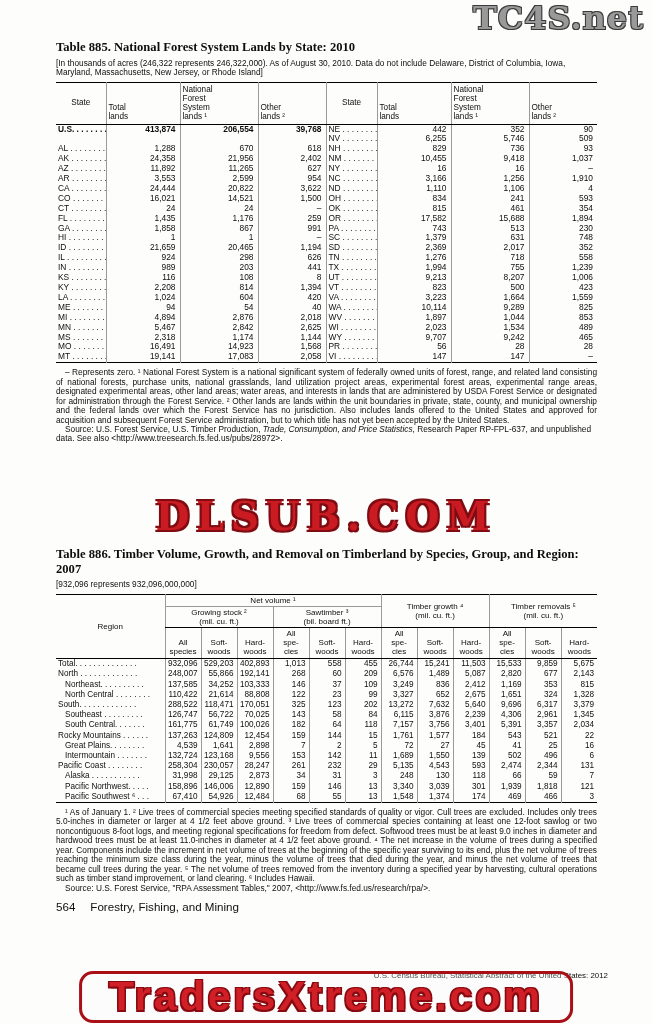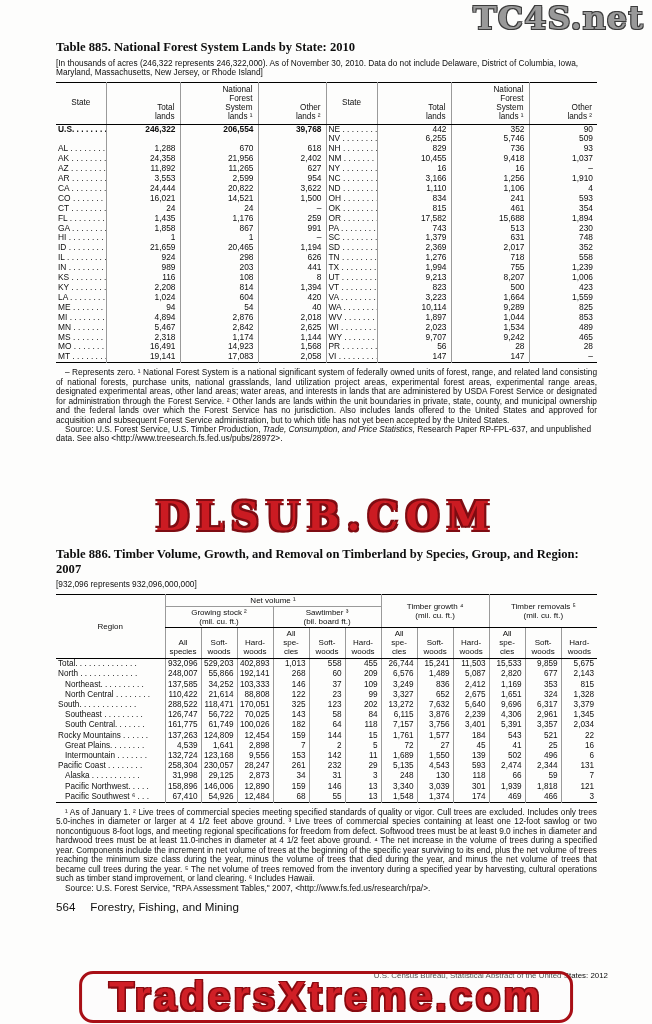--- a/index.html
+++ b/index.html
@@ -19,21 +19,21 @@
   .bracket{font-size:8.3px;line-height:9.6px;margin:0 0 4px}
 
   table{border-collapse:collapse;width:100%;table-layout:fixed}
   th{font-weight:normal}
   th,td{overflow:hidden}
 
   
   .t885{font-size:8.4px;border-top:1.4px solid #000;border-bottom:1.4px solid #000;margin-top:2px}
   .t885 th{
     font-size:8.2px;line-height:9.2px;white-space:pre-line;
-    vertical-align:bottom;text-align:right;padding:2px 5px 2px 2px;
+    vertical-align:bottom;text-align:left;padding:2px 5px 2px 2px;
     border-bottom:1px solid #000;border-left:1px solid #9a9a9a;
   }
   .t885 th.state-h{text-align:center;vertical-align:middle;padding:2px}
   .t885 th:first-child{border-left:none}
   .t885 td{
     padding:0 4px 0 3px;line-height:9.9px;white-space:nowrap;
     border-left:1px solid #9a9a9a;
   }
   .t885 td:first-child{border-left:none}
   .t885 td.num{text-align:right}
@@ -91,21 +91,21 @@
   .footer .pgnum{margin-right:15px}
   .footer-right{position:absolute;right:44px;top:971px;font-size:7.9px;z-index:1}
 </style>
 </head>
 <body>
 
 <div class="wm-top">TC4S.net</div>
 
 <section class="sec" id="sec885">
   <h1 class="tbl-title">Table 885. National Forest System Lands by State: 2010</h1>
-  <p class="bracket">[In thousands of acres (246,322 represents 246,322,000). As of November 30, 2010. Data do not include Delaware, District of Columbia, Iowa, Maryland, Massachusetts, New Jersey, or Rhode Island]</p>
+  <p class="bracket">[In thousands of acres (246,322 represents 246,322,000). As of August 30, 2010. Data do not include Delaware, District of Columbia, Iowa, Maryland, Massachusetts, New Jersey, or Rhode Island]</p>
 
   <table class="t885">
     <colgroup>
       <col style="width:50px">
         <col style="width:74px">
         <col style="width:78px">
         <col style="width:68px">
       <col style="width:51px">
         <col style="width:74px">
         <col style="width:78px">
@@ -129,21 +129,21 @@
 Forest
 System
 lands ¹</th>
         <th>Other
 lands ²</th>
       </tr>
     </thead>
     <tbody>
         <tr>
           <td class="state">U.S. . . . . . . . . .</td>
-          <td class="num">246,322</td>
+          <td class="num">413,874</td>
           <td class="num">206,554</td>
           <td class="num">39,768</td>
           <td class="state">NE . . . . . . . . . .</td>
           <td class="num">442</td>
           <td class="num">352</td>
           <td class="num">90</td>
         </tr>
         <tr>
           <td class="state"></td>
           <td class="num"></td>

